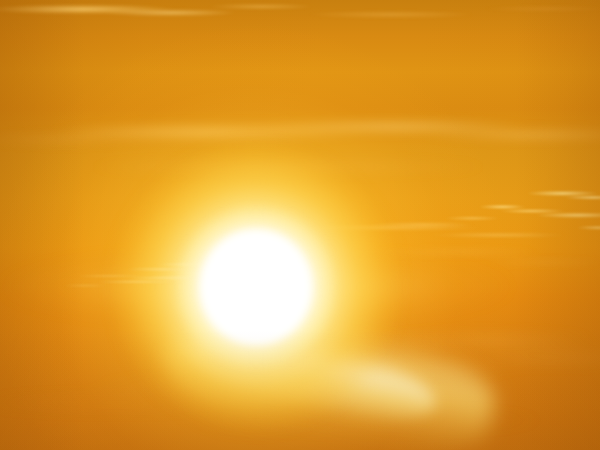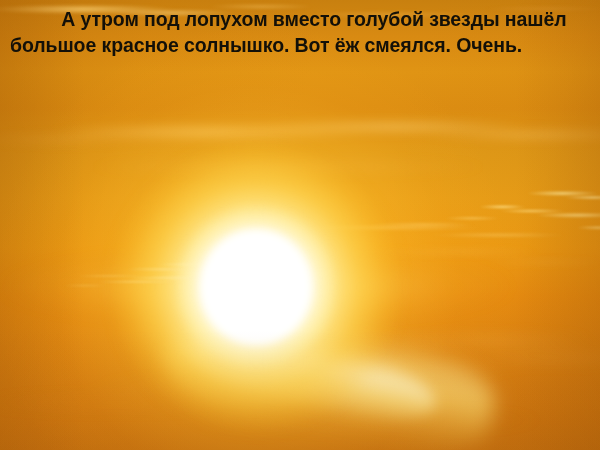--- a/index.html
+++ b/index.html
@@ -324,15 +324,14 @@
   <div class="cloud band-left"></div>
 
   <div class="glow-inner"></div>
   <div class="sun-core"></div>
 
   <div class="cloud band-top"></div>
 
   <div class="vignette-bottom"></div>
   <div class="vignette-sides"></div>
 
-  <div class="caption">    А утром под лопухом вместо голубой звезды нашёл большое красное солнышко. Вот ёж смеялся. Очень.</div>
 
 </div>
 
 </body></html>

